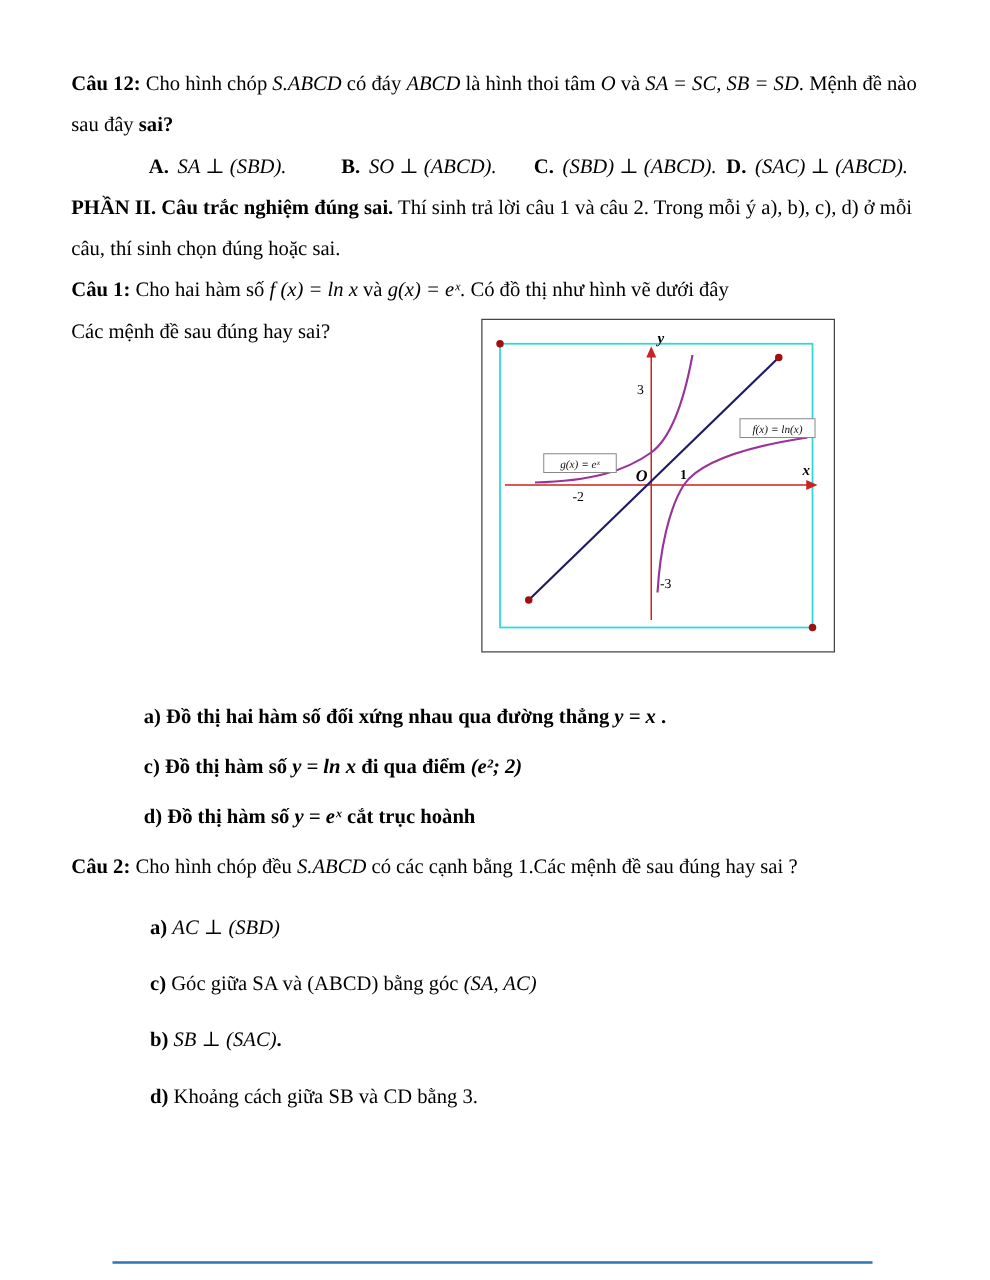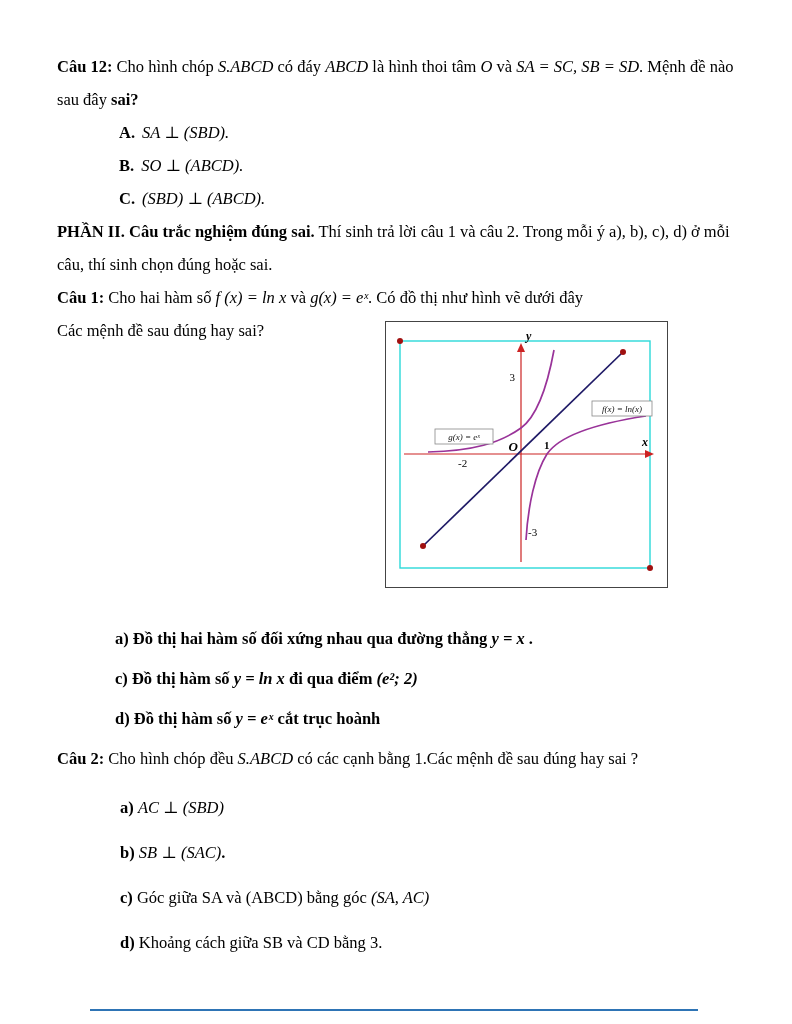--- a/index.html
+++ b/index.html
@@ -4,21 +4,21 @@
 <style>
   * { margin:0; padding:0; box-sizing:border-box; }
   html,body { background:#ffffff; }
   .page {
     width:792px; height:1024px; background:#ffffff; position:relative;
     padding:50px 57px 0 57px; overflow:hidden; color:#000;
     font-family:"Liberation Serif","DejaVu Serif",serif; font-size:16.5px;border-radius:13px;
   }
   p.line { line-height:33px; }
   .math { font-style:italic; }
-  .options { display:grid; grid-template-columns:1fr; padding-left:62px; }
+  .options { display:grid; grid-template-columns:1fr 1fr 1fr 1fr; padding-left:62px; }
   .opt { line-height:33px; }
   .opt b { margin-right:7px; }
   .graph-box {
     width:283px; border:1px solid #444; background:#fff;
     margin:-26px 0 0 328px; padding:2px;
   }
   .stmts1 { padding-left:58px; margin-top:34px; }
   .stmts1 .stmt { line-height:33px; margin-bottom:7px;font-weight:bold; }
   .q2para { margin-top:6px; line-height:33px; }
   .stmts2 { padding-left:63px; margin-top:16px; }
@@ -59,20 +59,23 @@
 
   <div class="options">
     <div class="opt">
       <b>A.</b><i class="math">SA ⊥ (SBD).</i>
     </div>
     <div class="opt">
       <b>B.</b><i class="math">SO ⊥ (ABCD).</i>
     </div>
     <div class="opt">
       <b>C.</b><i class="math">(SBD) ⊥ (ABCD).</i>
+    </div>
+    <div class="opt">
+      <b>D.</b><i class="math">(SAC) ⊥ (ABCD).</i>
     </div>
   </div>
 
   <p class="line">
     <b>PHẦN II. Câu trắc nghiệm đúng sai.</b>
     <span>Thí sinh trả lời câu 1 và câu 2. Trong mỗi ý a), b), c), d) ở mỗi câu, thí sinh chọn đúng hoặc sai.</span>
   </p>
 
   <p class="line">
     <b>Câu 1:</b>
@@ -146,27 +149,27 @@
     <i class="math">S.ABCD</i>
     <span>có các cạnh bằng 1.Các mệnh đề sau đúng hay sai ?</span>
   </p>
 
   <div class="stmts2">
     <p class="stmt">
       <b>a)</b>
       <span></span><i class="math">AC ⊥ (SBD)</i><b></b>
     </p>
     <p class="stmt">
-      <b>b)</b>
-      <span></span><i class="math">SB ⊥ (SAC)</i><b>.</b>
-    </p>
-    <p class="stmt">
       <b>c)</b>
       <span>Góc giữa SA và (ABCD) bằng góc</span>
       <i class="math">(SA, AC)</i><b></b>
+    </p>
+    <p class="stmt">
+      <b>b)</b>
+      <span></span><i class="math">SB ⊥ (SAC)</i><b>.</b>
     </p>
     <p class="stmt">
       <b>d)</b>
       <span>Khoảng cách giữa SB và CD bằng 3.</span><i class="math"></i><b></b>
     </p>
   </div>
 
   <div class="footer-rule"></div>
 </div>
 

